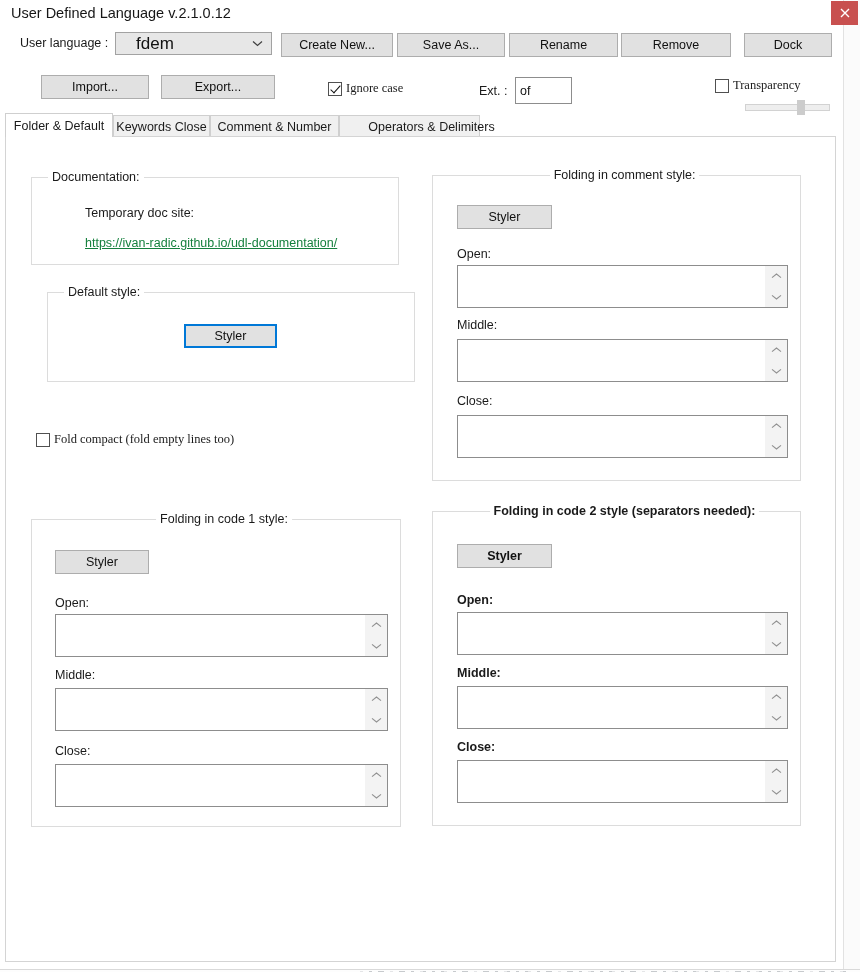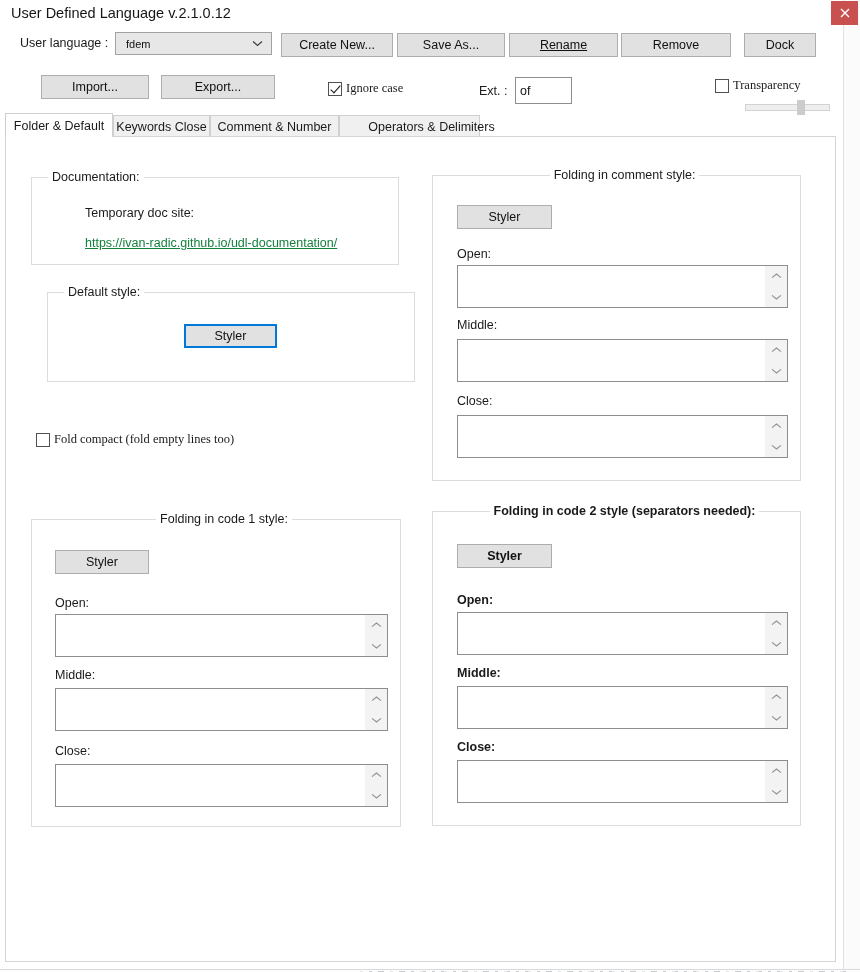--- a/index.html
+++ b/index.html
@@ -109,22 +109,22 @@
   .combo {
     position: absolute;
     background: #e7e7e7;
     border: 1px solid #a2a2a2;
     box-sizing: border-box;
     display: flex;
     align-items: center;
     cursor: pointer;
   }
   .combo .combo-text {
-    padding-left: 10px;
-    font-size: 11px;
+    padding-left: 20px;
+    font-size: 17px;
     color: #111;
     flex: 1;
     white-space: nowrap;
     overflow: hidden;
   }
   .combo .chev { padding-right: 8px; display: flex; align-items: center; }
 
   .textbox {
     position: absolute;
     background: #ffffff;
@@ -400,23 +400,23 @@
     <span class="combo-text">fdem</span>
     <span class="chev">
       <svg width="11" height="7" viewBox="0 0 11 7">
         <path d="M1 1.5 L5.5 5.5 L10 1.5" stroke="#404040" stroke-width="1.2" fill="none"></path>
       </svg>
     </span>
   </div>
 
   <div class="btn" style="left:281px; top:33px; width:112px; height:24px;">Create New...</div>
   <div class="btn" style="left:397px; top:33px; width:108px; height:24px;">Save As...</div>
-  <div class="btn" style="left:509px; top:33px; width:109px; height:24px;text-decoration:underline;">Rename</div>
+  <div class="btn" style="left:509px; top:33px; width:109px; height:24px;">Rename</div>
   <div class="btn" style="left:621px; top:33px; width:110px; height:24px;">Remove</div>
-  <div class="btn" style="left:744px; top:33px; width:72px; height:24px;">Dock</div>
+  <div class="btn" style="left:744px; top:33px; width:88px; height:24px;">Dock</div>
 
   <div class="btn" style="left:41px; top:75px; width:108px; height:24px;">Import...</div>
   <div class="btn" style="left:161px; top:75px; width:114px; height:24px;">Export...</div>
 
   <div class="checkbox-wrap" style="left:328px; top:81px;">
     <span class="cbox checked"></span>
     <span class="cb-label">Ignore case</span>
   </div>
 
   <div class="label" style="left:479px; top:84px;">Ext. :</div>

